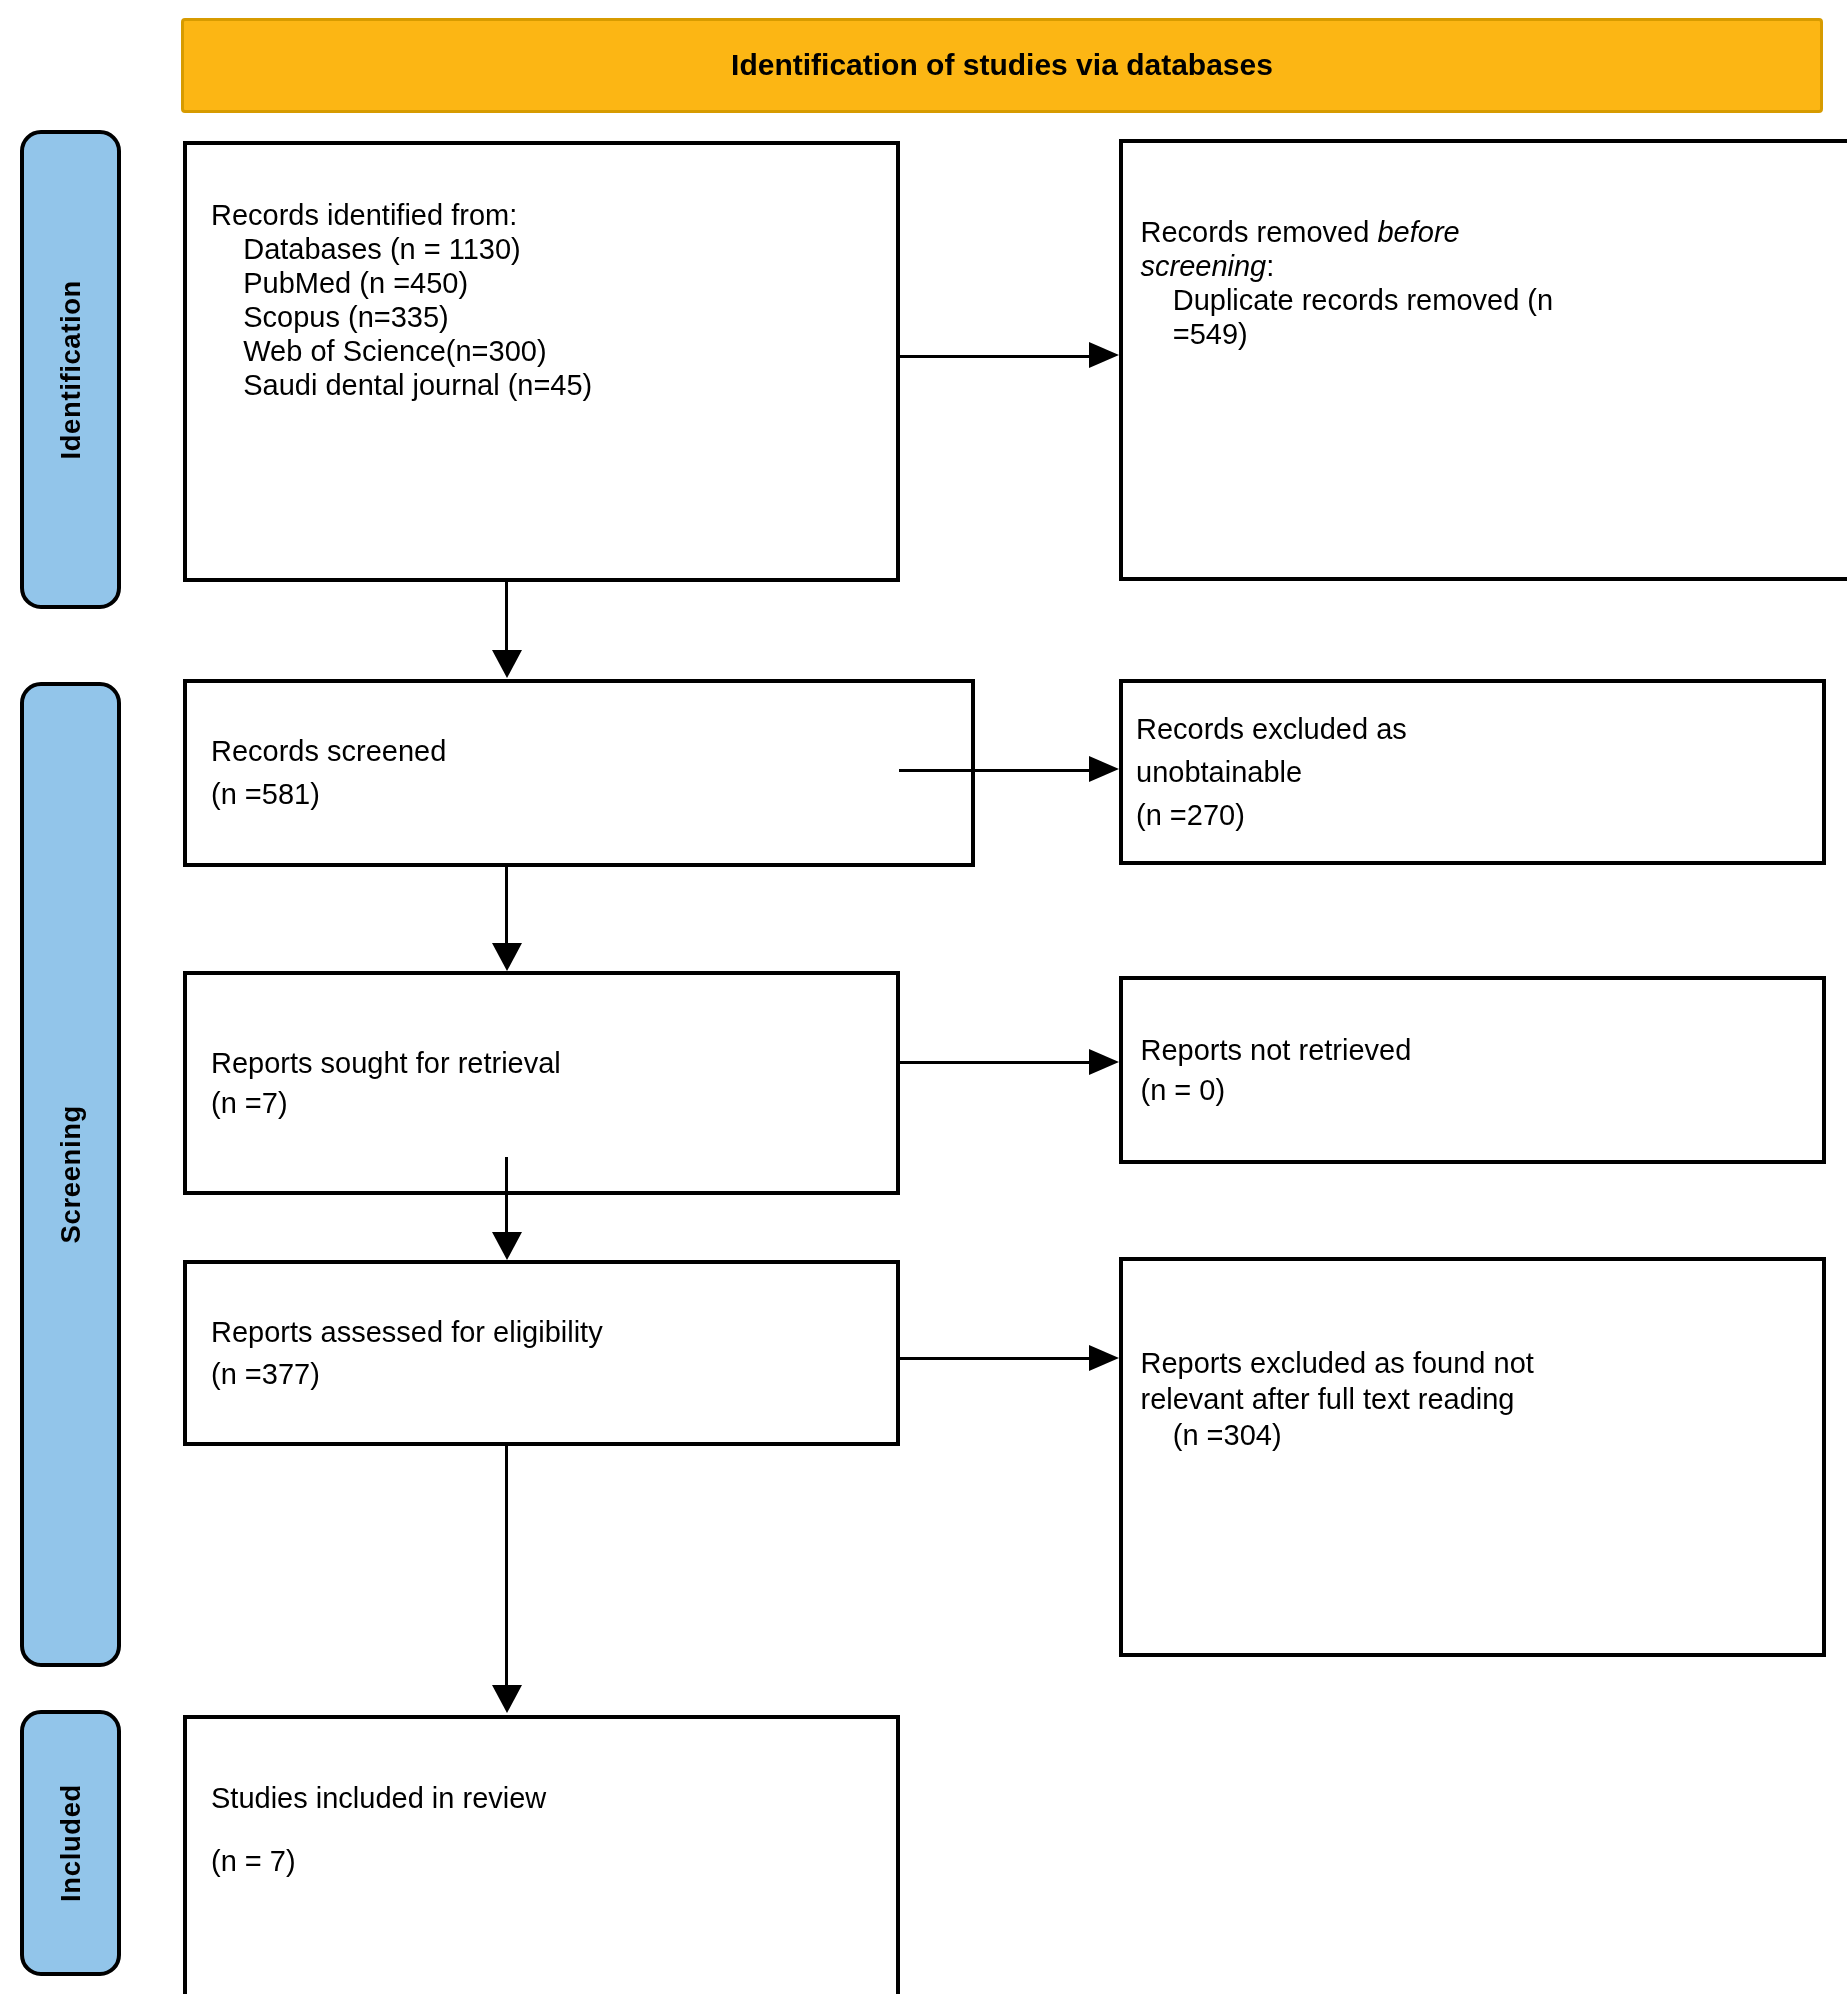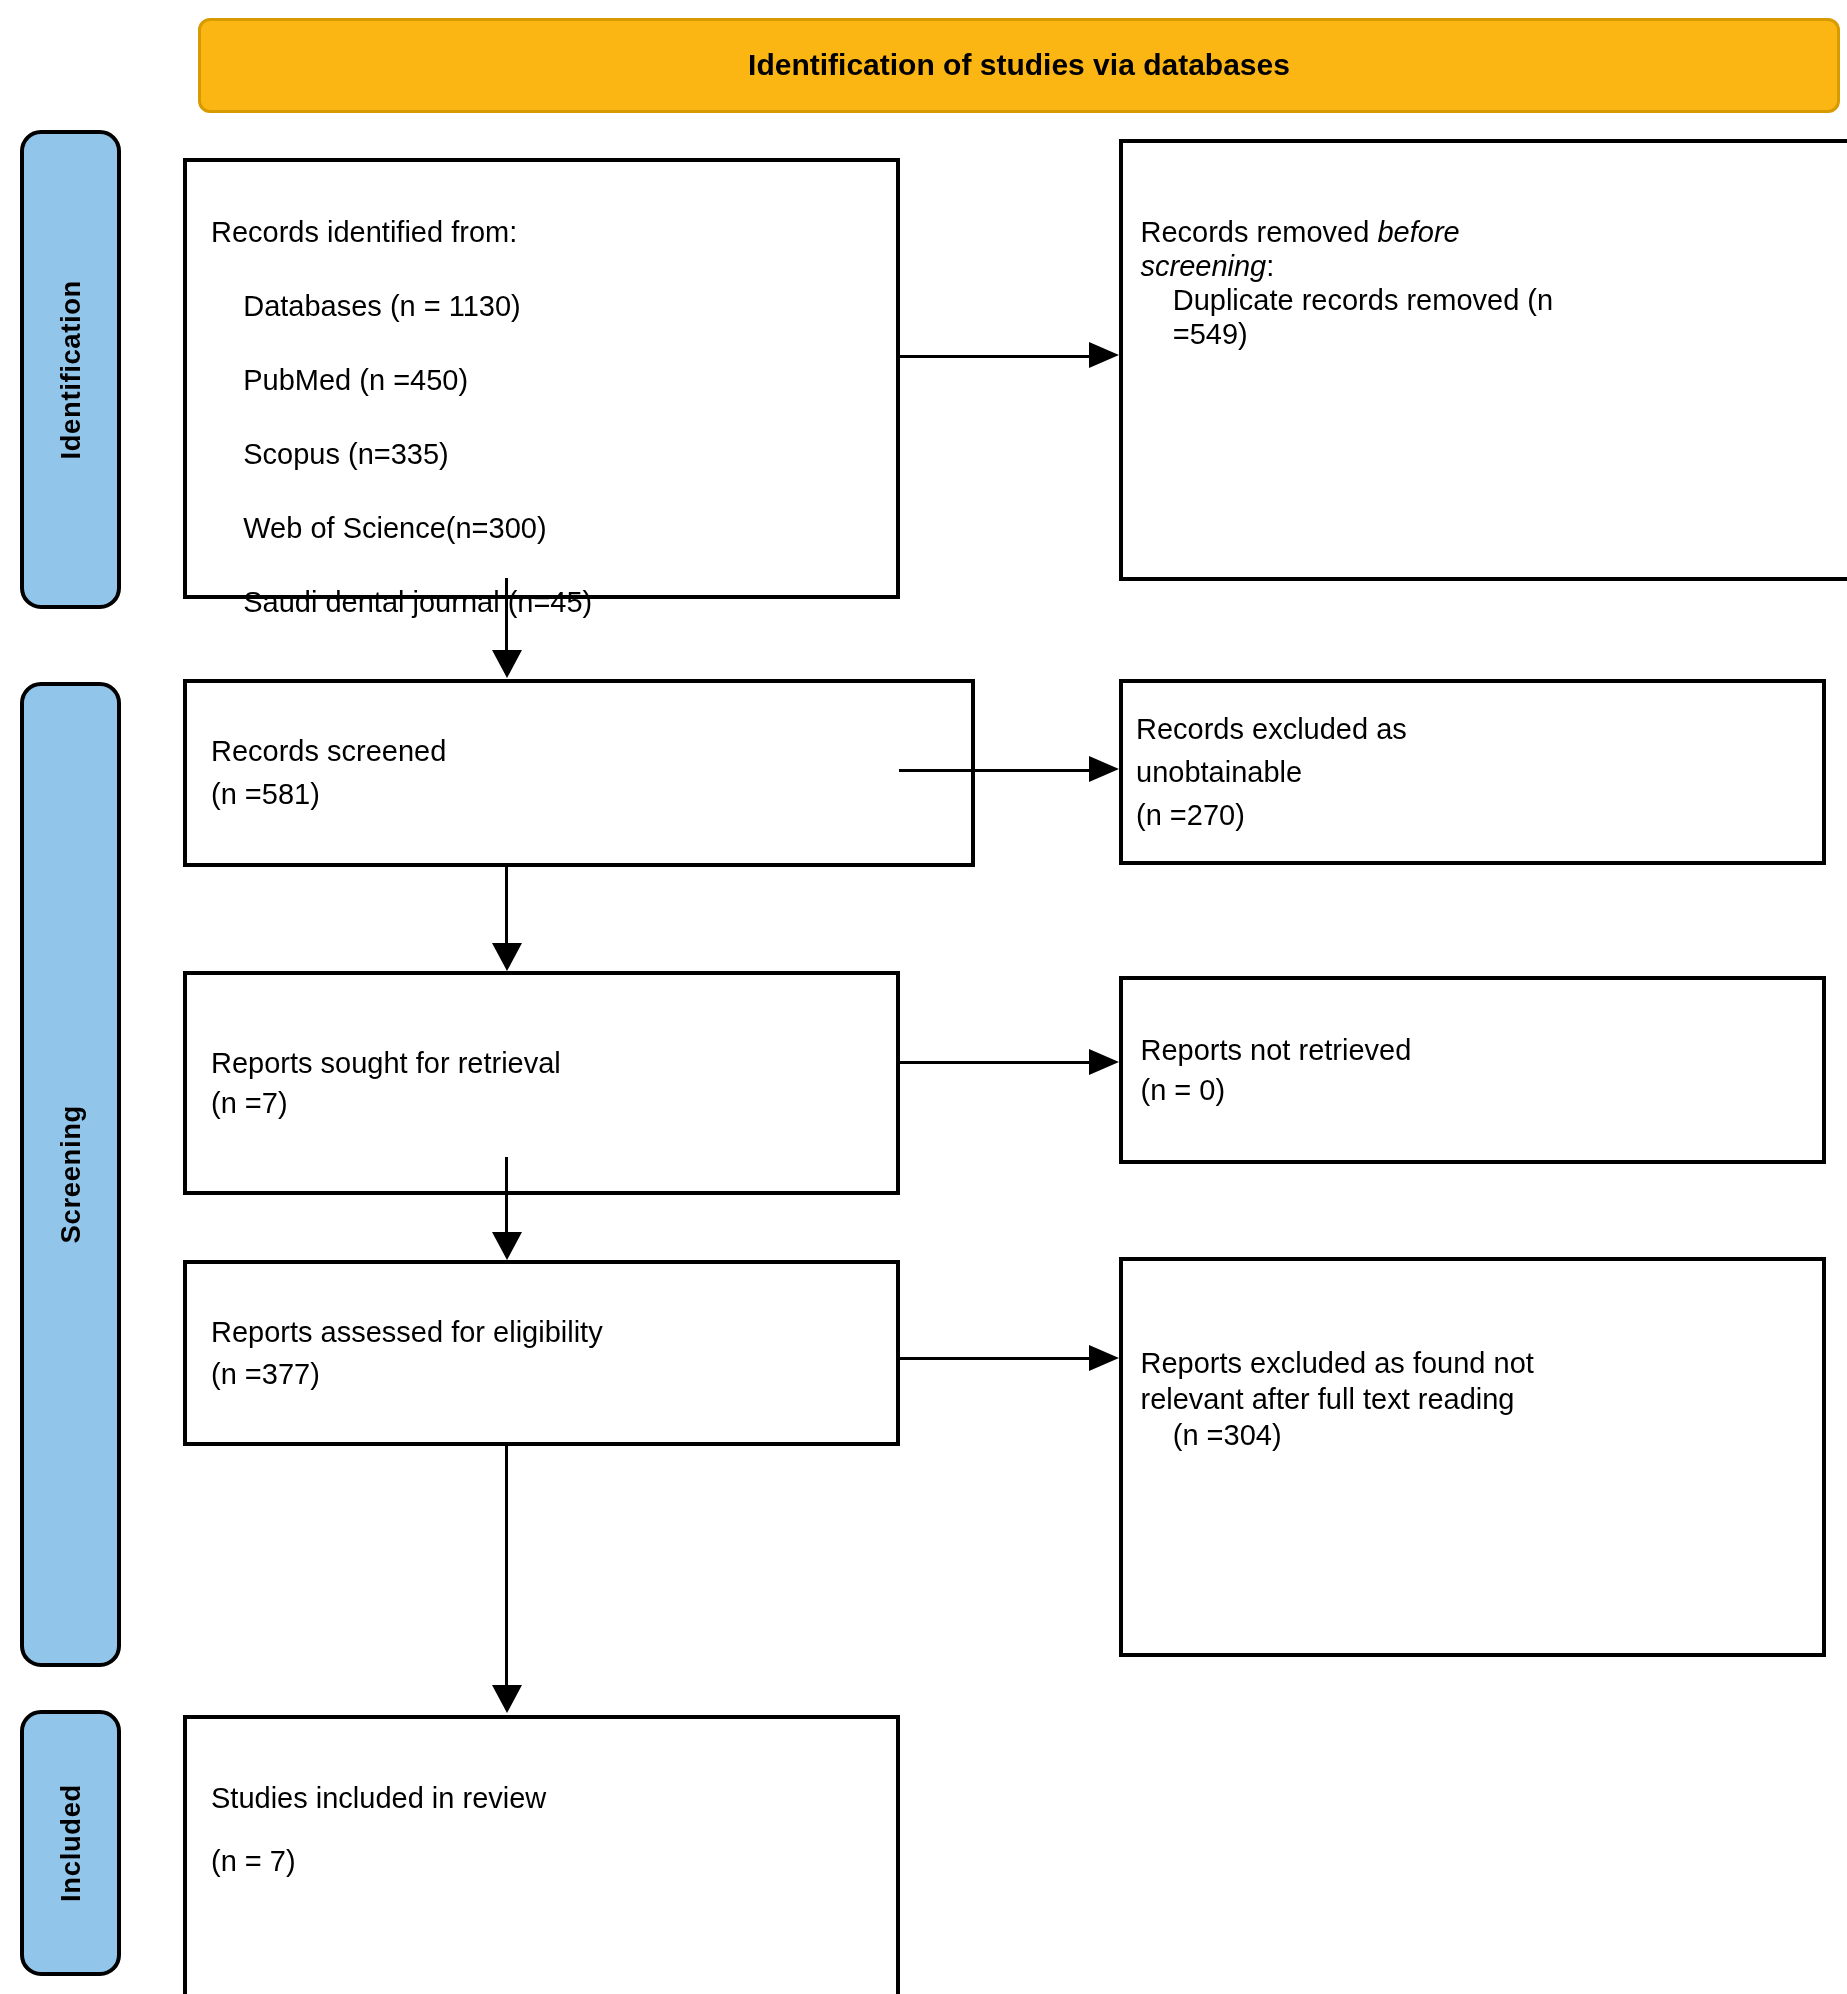--- a/index.html
+++ b/index.html
@@ -5,23 +5,23 @@
   html,body{margin:0;padding:0;background:#ffffff;}
   body{
     position:relative;
     width:1848px;height:1995px;
     font-family:"Liberation Sans","DejaVu Sans",sans-serif;
     color:#000;
   }
   
   .banner{
     position:absolute;left:181px;top:17.5px;width:1642px;height:95px;
-    background:#FCB614;border:3.1px solid #D79B00;border-radius:12px;
+    background:#FCB614;border:3.1px solid #D79B00;border-radius:4px;
     box-sizing:border-box;display:flex;align-items:center;justify-content:center;
-    font-weight:bold;font-size:30px;margin-left:17px;
+    font-weight:bold;font-size:30px;
   }
   
   .stage{
     position:absolute;left:20px;width:101px;
     background:#92C5EA;border:4.4px solid #000;border-radius:21px;
     box-sizing:border-box;display:flex;align-items:center;justify-content:center;
   }
   .stage span{
     writing-mode:vertical-rl;transform:rotate(180deg);
     font-weight:bold;font-size:27.5px;letter-spacing:0.6px;white-space:nowrap;
@@ -29,21 +29,21 @@
   #stage-identification{top:130px;height:479px;}
   #stage-screening{top:682px;height:985px;}
   #stage-included{top:1710px;height:266px;}
   
   .box{
     position:absolute;background:#fff;border:4.4px solid #000;
     box-sizing:border-box;font-size:29px;
     display:flex;flex-direction:column;justify-content:flex-start;
   }
   .box .line{white-space:pre;}
-  #box-identified{left:183px;top:158px;width:717px;height:441px;padding:53px 9.4px 0 24px;line-height:34px;gap:40px;}
+  #box-identified{left:183px;top:141px;width:717px;height:441px;padding:53px 9.4px 0 24px;line-height:34px;}
   #box-removed{left:1119px;top:139px;width:816px;height:442px;padding:72px 9.4px 0 17.5px;line-height:34px;}
   #box-screened{left:183px;top:679px;width:792px;height:188px;justify-content:center;padding-left:24px;line-height:43px;}
   #box-excluded-unobtainable{left:1119px;top:679px;width:707px;height:186px;justify-content:center;padding-left:13px;line-height:43px;}
   #box-sought{left:183px;top:971px;width:717px;height:224px;justify-content:center;padding-left:24px;line-height:40px;}
   #box-not-retrieved{left:1119px;top:976px;width:707px;height:188px;justify-content:center;padding-left:17.5px;line-height:40px;}
   #box-assessed{left:183px;top:1260px;width:717px;height:186px;justify-content:center;padding-left:24px;line-height:42px;}
   #box-excluded-fulltext{left:1119px;top:1257px;width:707px;height:400px;padding:84px 9.4px 0 17.5px;line-height:36px;}
   #box-included-review{left:183px;top:1715px;width:717px;height:313px;padding:59px 9.4px 0 24px;line-height:40px;gap:23px;}
   
   .vline,.hline{position:absolute;background:#000;}

